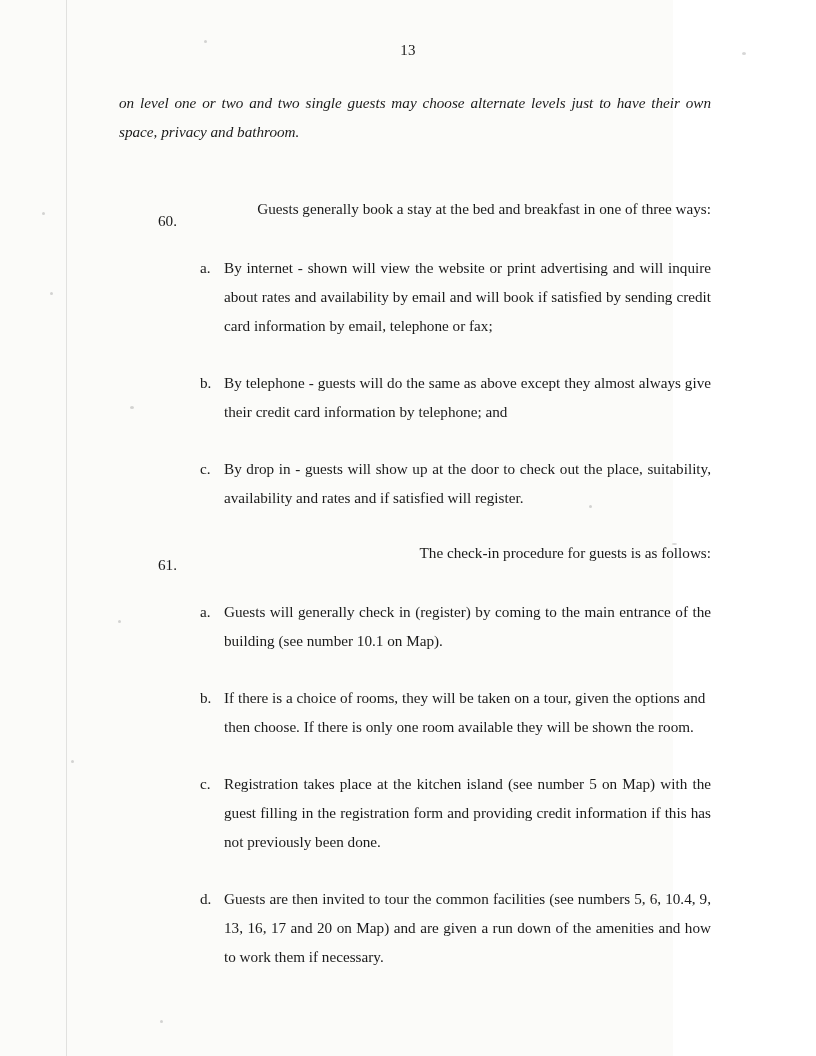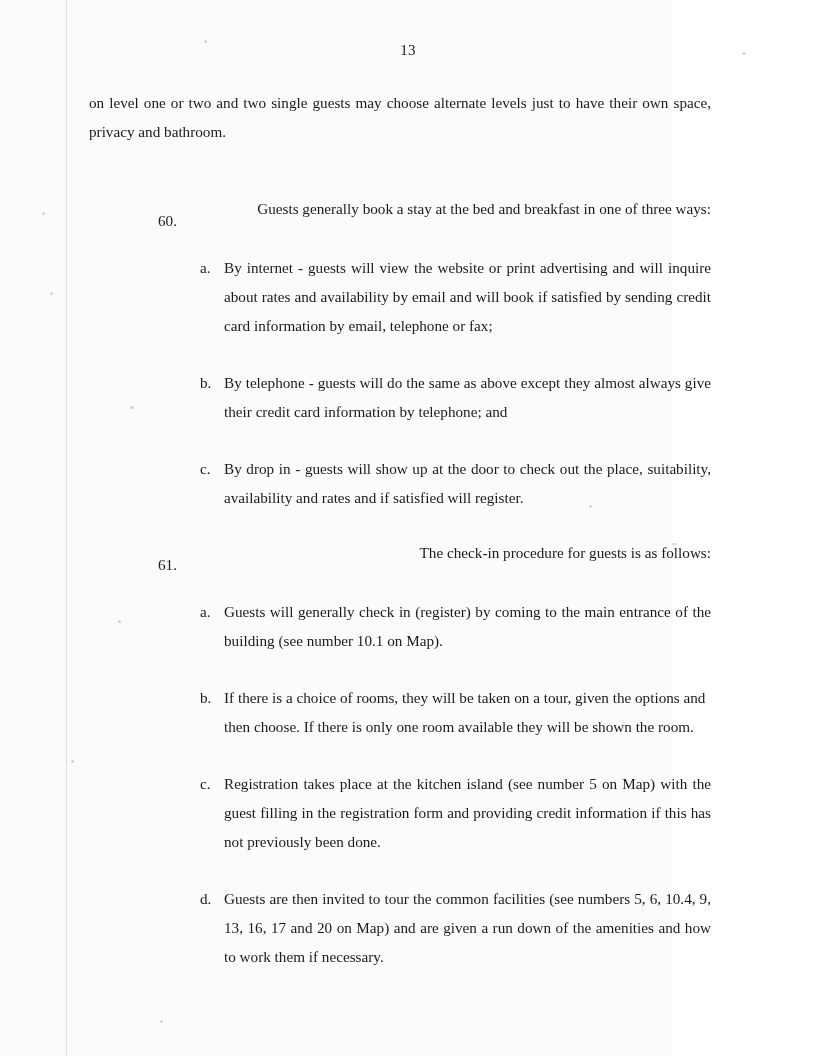--- a/index.html
+++ b/index.html
@@ -51,21 +51,22 @@
     width: 816px;
   }
   .para {
     font-size: 15.2px;
     line-height: 29px;
     text-align: justify;
     text-justify: inter-word;
   }
   
   .p-cont {
-    margin: 0 105px 0 89px;
+    margin: 0 105px 0 119px;
+    font-style: italic;
   }
   
   .numbered {
     position: relative;
     margin: 26px 105px 0 158px;
     padding-left: 28px;
   }
   .numbered .num {
     position: absolute;
     left: 0;
@@ -121,21 +122,21 @@
 
     <div class="para p-cont">on level one or two and two single guests may choose alternate levels just to have their own space, privacy and bathroom.</div>
 
     <div class="numbered para nojust" style="margin-top:48px;">
       <span class="num">60.</span>
       <span class="body">Guests generally book a stay at the bed and breakfast in one of three ways:</span>
     </div>
 
     <div class="sub para" style="margin-top:30px;">
       <span class="letter">a.</span>
-      <span class="body">By internet - guests will view the website or print advertising and will inquire about rates and availability by email and will book if satisfied by sending credit card information by email, telephone or fax;</span>
+      <span class="body">By internet - shown will view the website or print advertising and will inquire about rates and availability by email and will book if satisfied by sending credit card information by email, telephone or fax;</span>
     </div>
 
     <div class="sub para" style="margin-top:28px;">
       <span class="letter">b.</span>
       <span class="body">By telephone - guests will do the same as above except they almost always give their credit card information by telephone; and</span>
     </div>
 
     <div class="sub para" style="margin-top:28px;">
       <span class="letter">c.</span>
       <span class="body">By drop in - guests will show up at the door to check out the place, suitability, availability and rates and if satisfied will register.</span>

